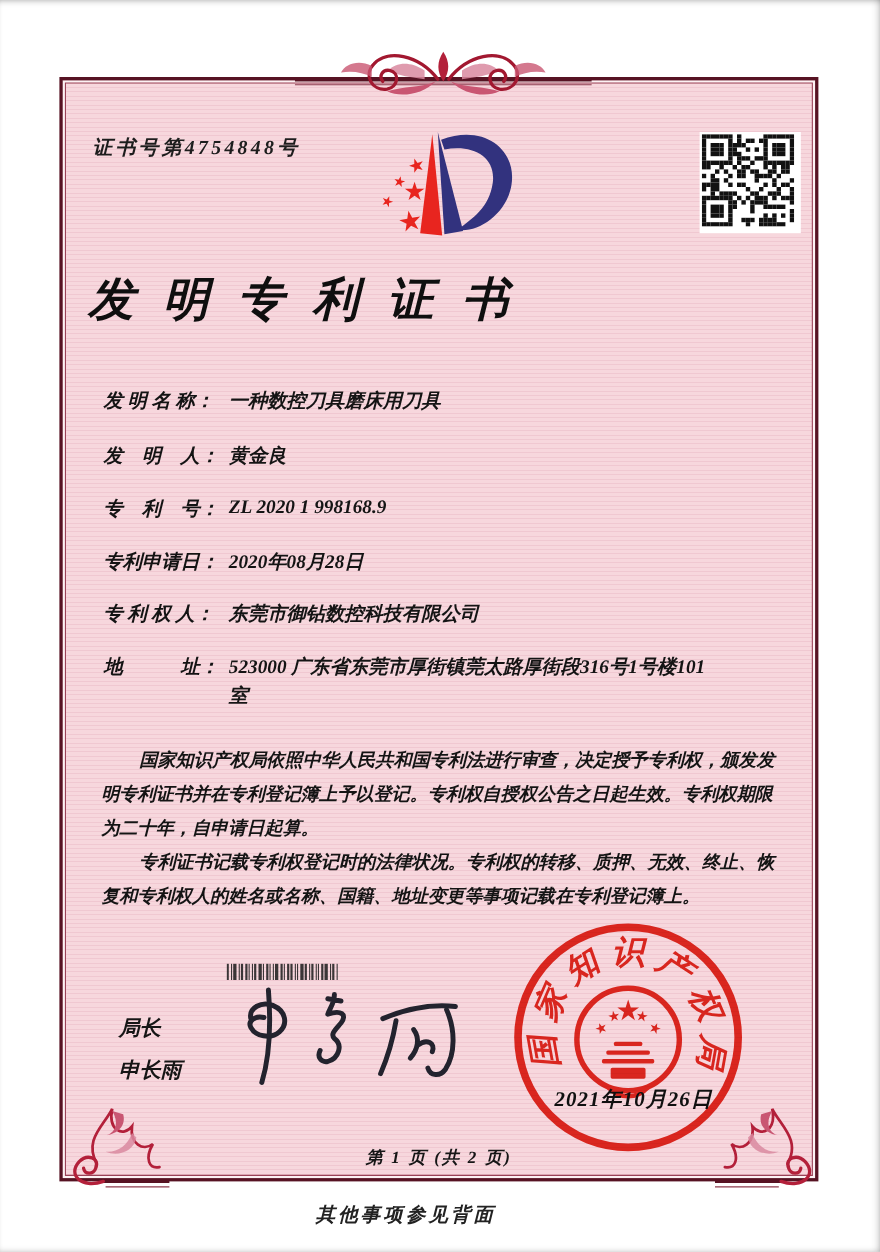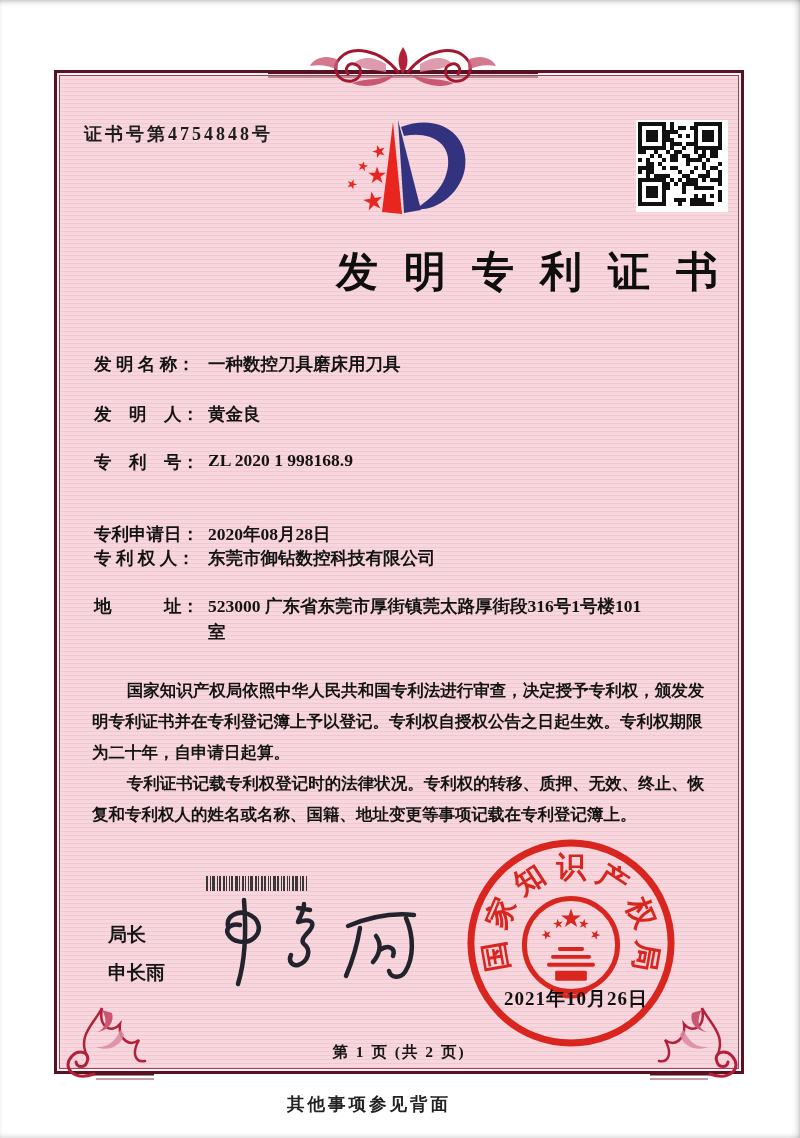--- a/index.html
+++ b/index.html
@@ -1,30 +1,31 @@
 <!DOCTYPE html>
 <html><head>
 <meta charset="utf-8">
 <style>
   html,body{margin:0;padding:0;background:#e9e9e9;}
   .page{
     position:relative;width:800px;height:1138px;margin:0 auto;background:#ffffff;
     font-family:"Liberation Serif","DejaVu Serif",serif;color:#161616;overflow:hidden;
     box-shadow: inset 0 5px 7px -5px rgba(0,0,0,.35), inset -6px 0 8px -6px rgba(0,0,0,.3), inset 0 -4px 6px -4px rgba(0,0,0,.2);
+    font-style: italic;
   }
   .abs{position:absolute;}
   
   .frame{
     left:54px;top:70px;width:690px;height:1004px;box-sizing:border-box;
     background:repeating-linear-gradient(0deg,#f7d7dd 0px,#f7d7dd 3px,#f0c8d1 3px,#f0c8d1 4px);
     border:3px solid #571323;
     box-shadow: inset 0 0 0 2px #fdf2f4, inset 0 0 0 3px #9a4257;
   }
   .cert-number{left:84px;top:122px;font-size:18px;font-weight:600;letter-spacing:3px;color:#1d1d1d;}
-  .title{left:54px;top:244px;width:690px;text-align:right;font-size:42px;font-weight:700;
+  .title{left:54px;top:244px;width:690px;text-align:left;font-size:42px;font-weight:700;
          letter-spacing:26px;text-indent:26px;color:#0f0f0f;}
   .field-row{left:94px;height:26px;font-size:17.5px;white-space:nowrap;}
   .field-label{display:inline-block;width:114px;font-weight:700;vertical-align:top;color:#131313;}
   .field-value{display:inline-block;font-weight:600;vertical-align:top;color:#141414;}
   .addr2{left:208px;font-size:17.5px;font-weight:600;}
   .row2-pair{left:374px;top:0;}
   .paragraphs{left:92px;top:675px;width:620px;}
   .paragraphs p{margin:0;font-size:16.5px;line-height:31px;text-indent:2.1em;font-weight:600;color:#141414;}
   .sig-title{left:108px;top:922px;font-size:19px;font-weight:700;text-align:right;}
   .sig-name{left:108px;top:960px;font-size:19px;font-weight:700;}
@@ -309,21 +310,21 @@
 
   <div class="abs field-row" style="top:352px;">
     <span class="field-label">发 明 名 称：</span><span class="field-value">一种数控刀具磨床用刀具</span>
   </div>
   <div class="abs field-row" style="top:402px;">
     <span class="field-label">发　明　人：</span><span class="field-value">黄金良</span>
   </div>
   <div class="abs field-row" style="top:450px;">
     <span class="field-label">专　利　号：</span><span class="field-value">ZL 2020 1 998168.9</span>
   </div>
-  <div class="abs field-row" style="top:498px;margin-top:24px;">
+  <div class="abs field-row" style="top:498px;">
     <span class="field-label">专利申请日：</span><span class="field-value">2020年08月28日</span>
   </div>
   <div class="abs field-row" style="top:546px;">
     <span class="field-label">专 利 权 人：</span><span class="field-value">东莞市御钻数控科技有限公司</span>
   </div>
   <div class="abs field-row" style="top:594px;">
     <span class="field-label">地　　　址：</span><span class="field-value">523000 广东省东莞市厚街镇莞太路厚街段316号1号楼101</span>
   </div>
   <div class="abs addr2" style="top:620px;">室</div>
 

